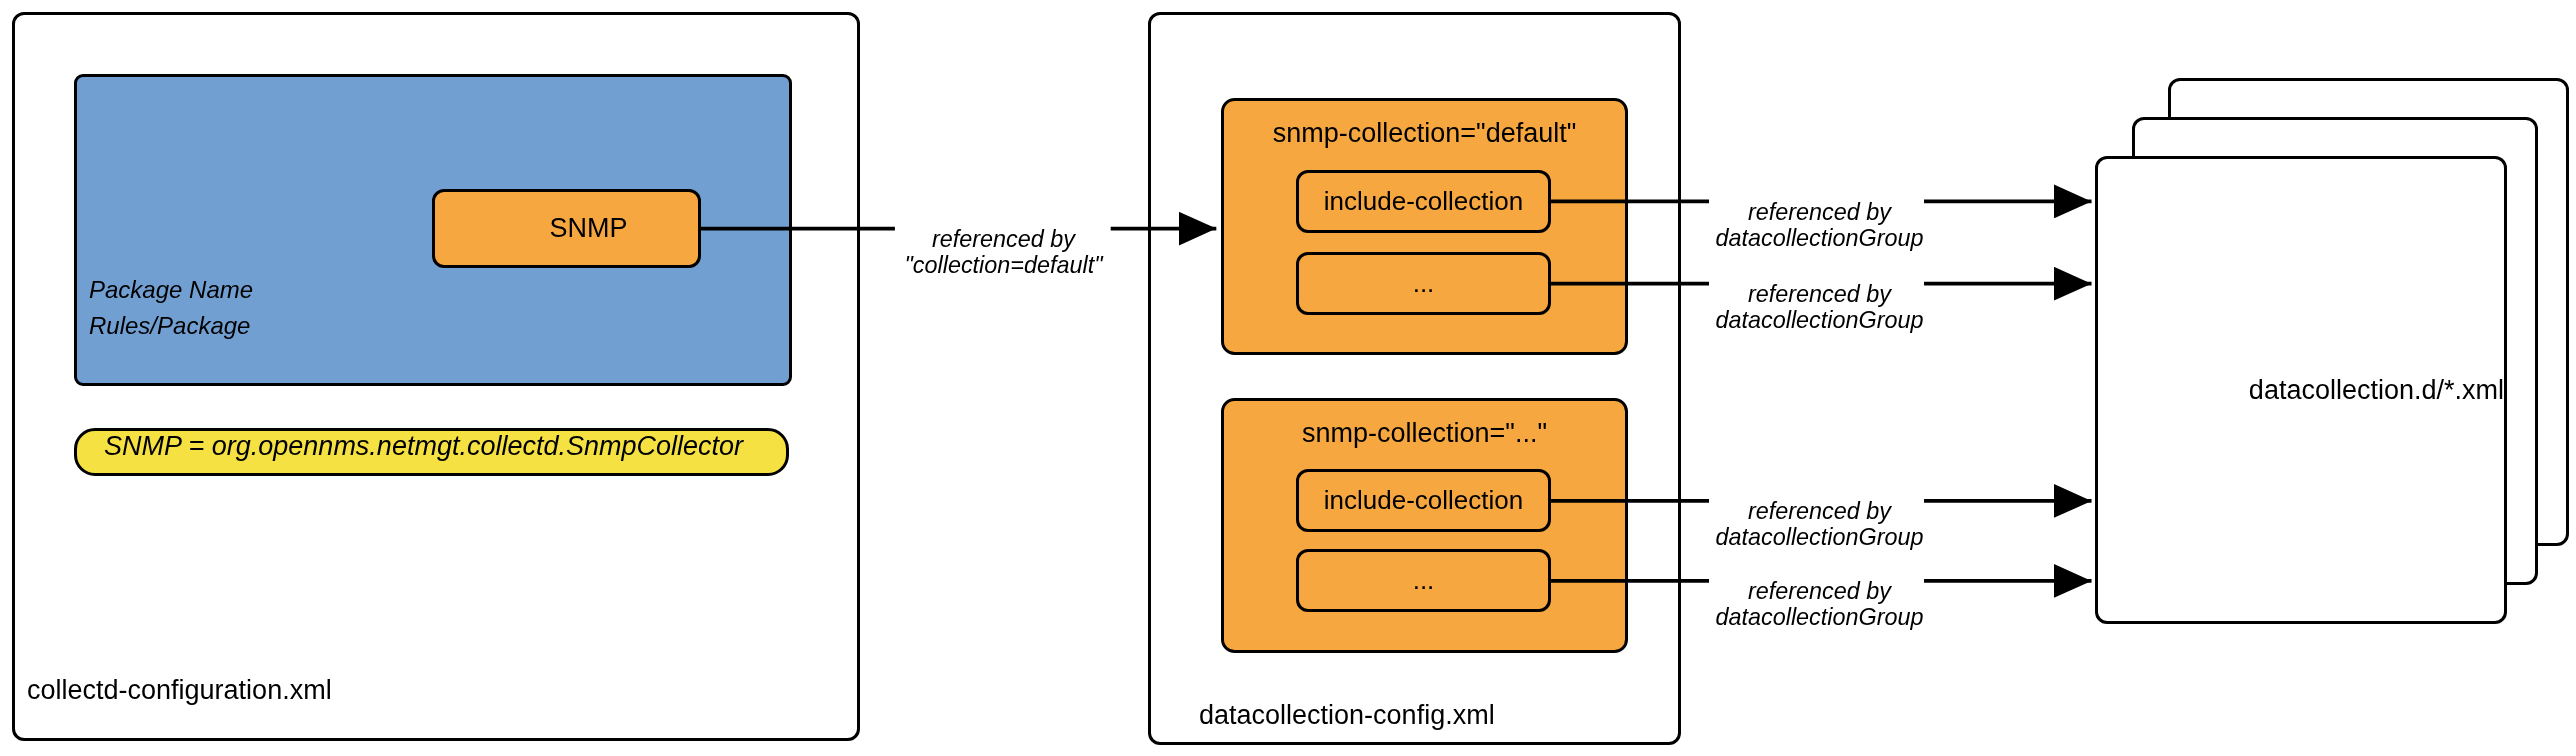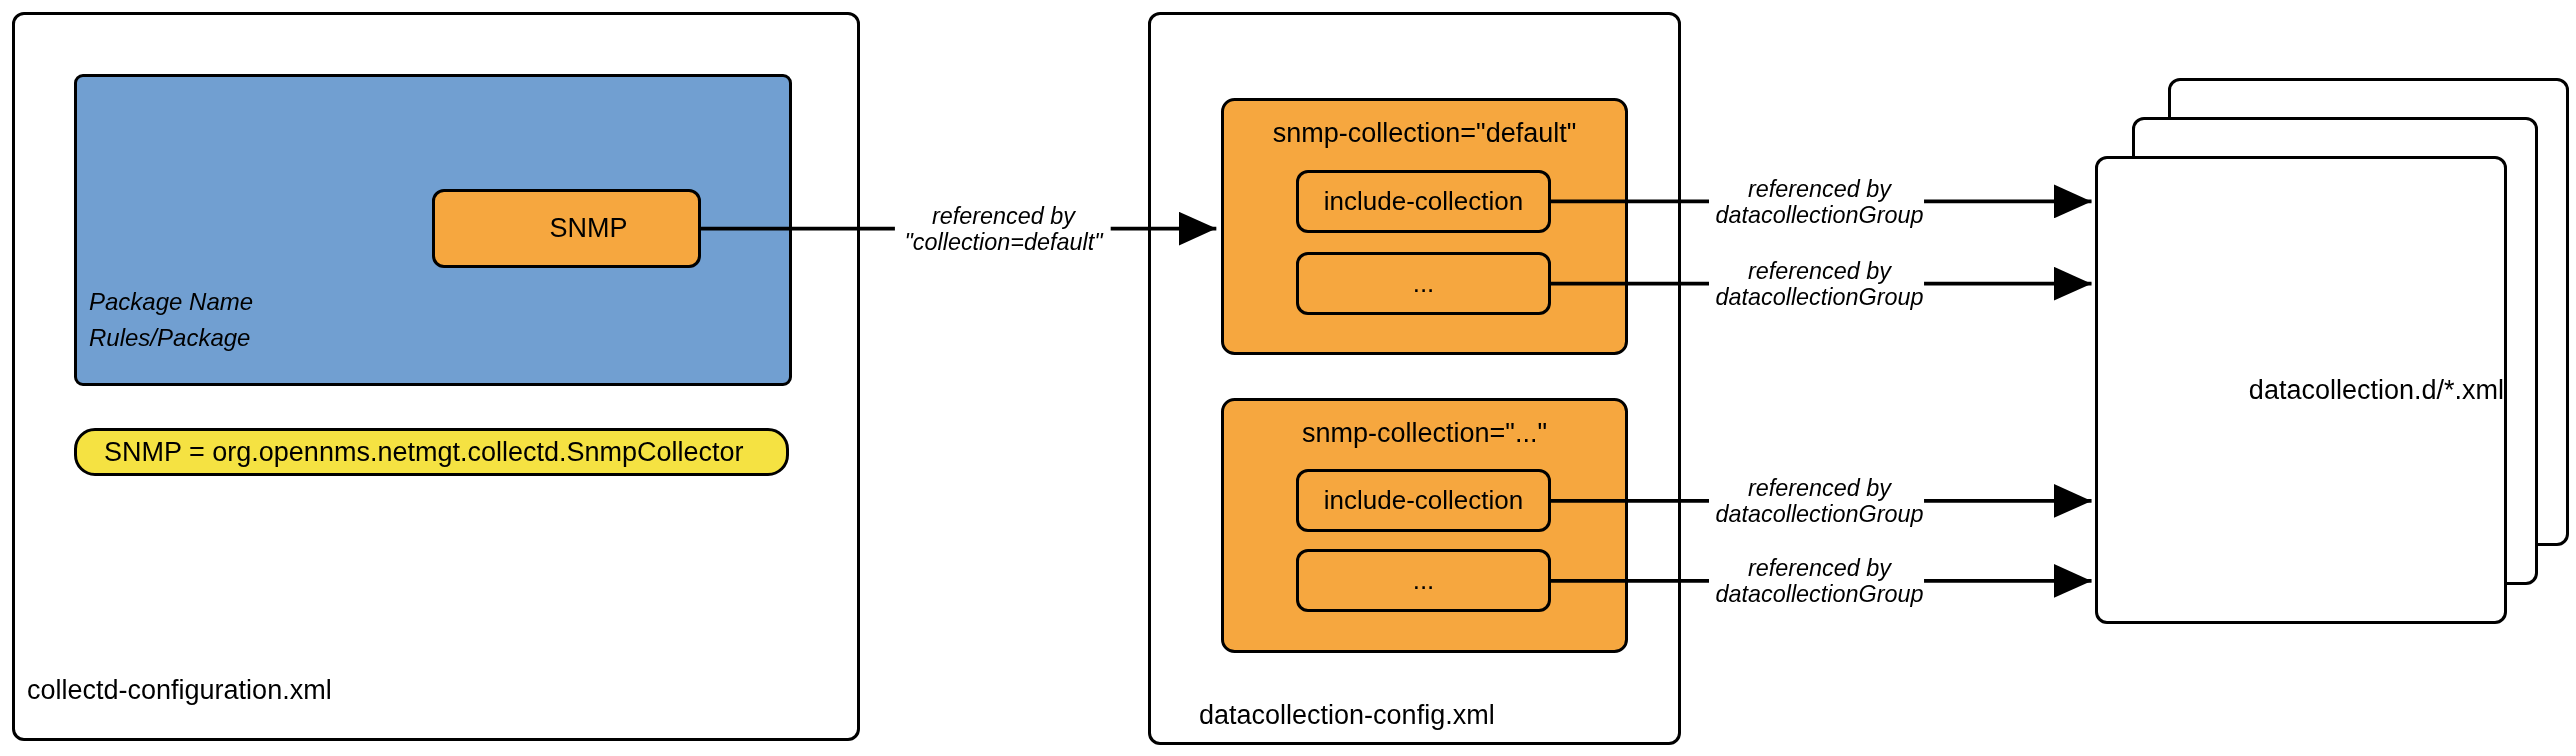--- a/index.html
+++ b/index.html
@@ -12,41 +12,41 @@
   .panel-label{font-size:27px;line-height:29px;white-space:nowrap;}
   .blue-box{background:var(--box-blue,#719FD1);border:3px solid #000;border-radius:9px;}
   .orange{background:var(--box-orange,#F6A73F);}
   .rbox{border:3px solid #000;border-radius:12px;}
   .group-box{border:3px solid #000;border-radius:13.6px;}
   .flexc{display:flex;align-items:center;justify-content:center;}
   .cp-title{font-size:29px;line-height:38px;}
   .cp-meta{font-size:24px;line-height:36px;font-style:italic;}
   .snmp-box{font-size:27px;}
   .note{background:var(--note-yellow,#F5E242);border:3px solid #000;border-radius:21px;
-        display:flex;align-items:center;padding-left:27px;font-size:27px;}
+        display:flex;align-items:flex-start;padding-left:27px;font-size:27px;font-style:italic;}
   .group-title{text-align:center;font-size:27px;line-height:30px;}
   .sub-box{font-size:26px;}
-  .annot{font-style:italic;font-size:23.4px;line-height:26px;text-align:center;white-space:nowrap;}
+  .annot{font-style:italic;font-size:23.4px;line-height:26px;text-align:center;white-space:nowrap;margin-top:23px;}
   .doc{background:#fff;border:3px solid #000;border-radius:12px;}
   .doc-label{font-size:27px;justify-content:flex-end;}
   svg.overlay{position:absolute;left:0;top:0;z-index:6;pointer-events:none;}
   .z1{z-index:1}.z2{z-index:2}.z3{z-index:3}.z4{z-index:4}
 </style>
 </head>
 <body>
 
 <div id="canvas">
 
   <div class="abs panel z1" style="left:12px;top:12px;width:848px;height:729px;">
   </div>
 
   <div class="abs blue-box z2" style="left:74px;top:74px;width:718px;height:312px;"></div>
 
 
-  <div class="abs cp-meta z3" style="left:89px;top:284px;">
+  <div class="abs cp-meta z3" style="left:89px;top:272px;">
     <div>Package Name</div>
     <div>Rules/Package</div>
   </div>
 
   <div class="abs orange rbox flexc snmp-box z3" style="left:432px;top:189px;width:269px;height:79px;padding-left:44px;">
     <span>SNMP</span>
   </div>
 
   <div class="abs note z2" style="left:74px;top:428px;width:715px;height:48px;">
     <span>SNMP = org.opennms.netmgt.collectd.SnmpCollector</span>

